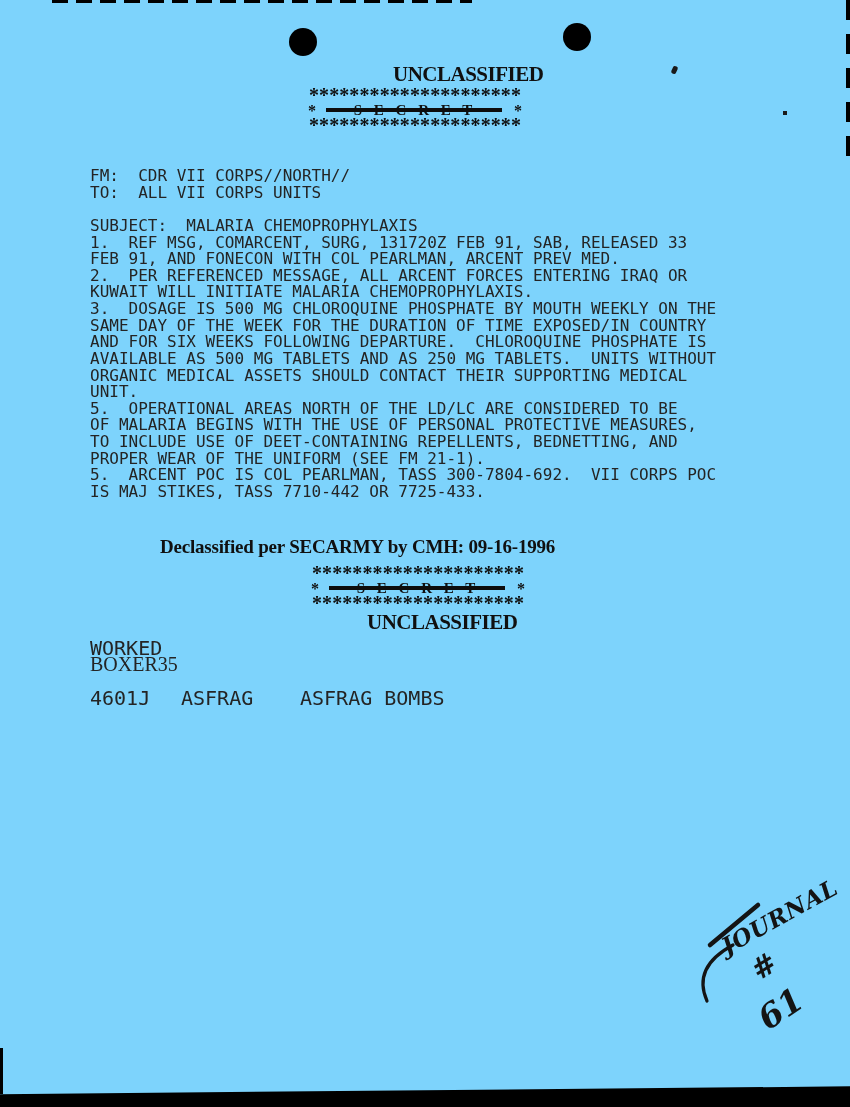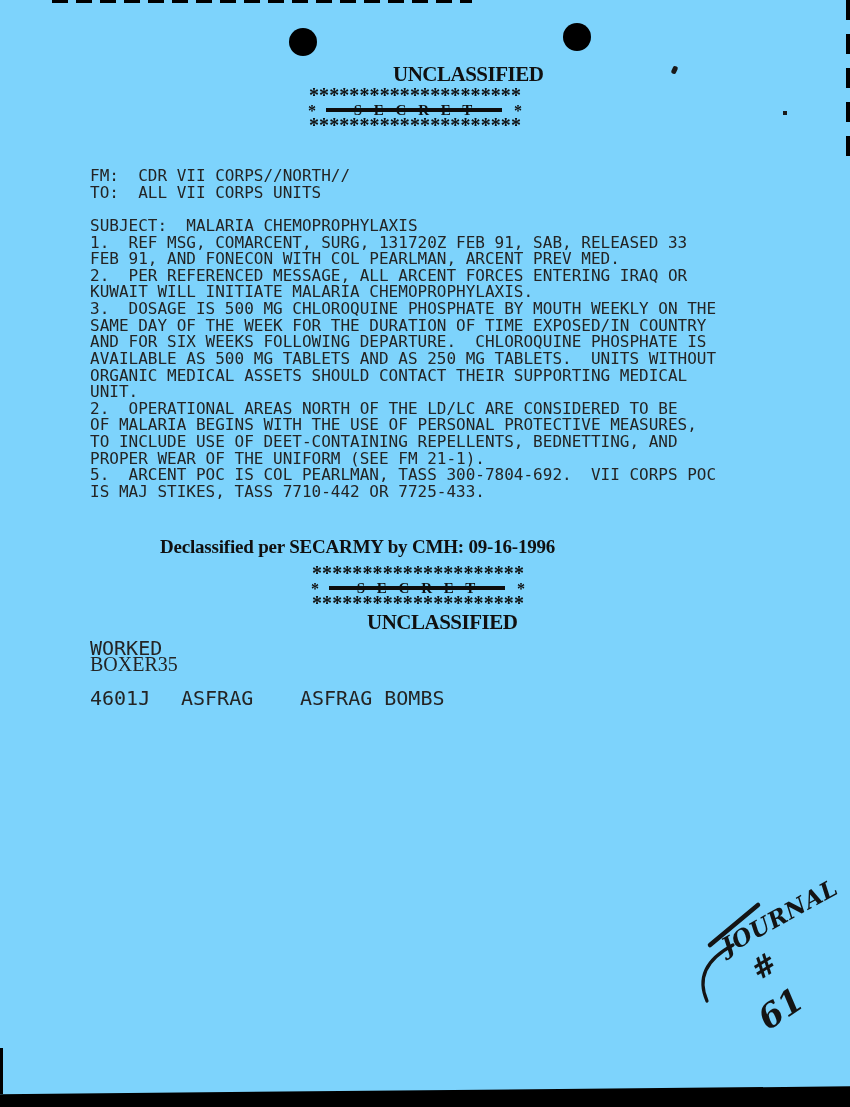--- a/index.html
+++ b/index.html
@@ -90,21 +90,21 @@
       <div class="body-line">1.  REF MSG, COMARCENT, SURG, 131720Z FEB 91, SAB, RELEASED 33</div>
       <div class="body-line">FEB 91, AND FONECON WITH COL PEARLMAN, ARCENT PREV MED.</div>
       <div class="body-line">2.  PER REFERENCED MESSAGE, ALL ARCENT FORCES ENTERING IRAQ OR</div>
       <div class="body-line">KUWAIT WILL INITIATE MALARIA CHEMOPROPHYLAXIS.</div>
       <div class="body-line">3.  DOSAGE IS 500 MG CHLOROQUINE PHOSPHATE BY MOUTH WEEKLY ON THE</div>
       <div class="body-line">SAME DAY OF THE WEEK FOR THE DURATION OF TIME EXPOSED/IN COUNTRY</div>
       <div class="body-line">AND FOR SIX WEEKS FOLLOWING DEPARTURE.  CHLOROQUINE PHOSPHATE IS</div>
       <div class="body-line">AVAILABLE AS 500 MG TABLETS AND AS 250 MG TABLETS.  UNITS WITHOUT</div>
       <div class="body-line">ORGANIC MEDICAL ASSETS SHOULD CONTACT THEIR SUPPORTING MEDICAL</div>
       <div class="body-line">UNIT.</div>
-      <div class="body-line">2.  OPERATIONAL AREAS NORTH OF THE LD/LC ARE CONSIDERED TO BE</div>
+      <div class="body-line">5.  OPERATIONAL AREAS NORTH OF THE LD/LC ARE CONSIDERED TO BE</div>
       <div class="body-line">OF MALARIA BEGINS WITH THE USE OF PERSONAL PROTECTIVE MEASURES,</div>
       <div class="body-line">TO INCLUDE USE OF DEET-CONTAINING REPELLENTS, BEDNETTING, AND</div>
       <div class="body-line">PROPER WEAR OF THE UNIFORM (SEE FM 21-1).</div>
       <div class="body-line">5.  ARCENT POC IS COL PEARLMAN, TASS 300-7804-692.  VII CORPS POC</div>
       <div class="body-line">IS MAJ STIKES, TASS 7710-442 OR 7725-433.</div>
     </div>
 
   <div class="serif-bold declass-line">Declassified per SECARMY by CMH: 09-16-1996</div>
 
   <div class="banner banner-bottom">

